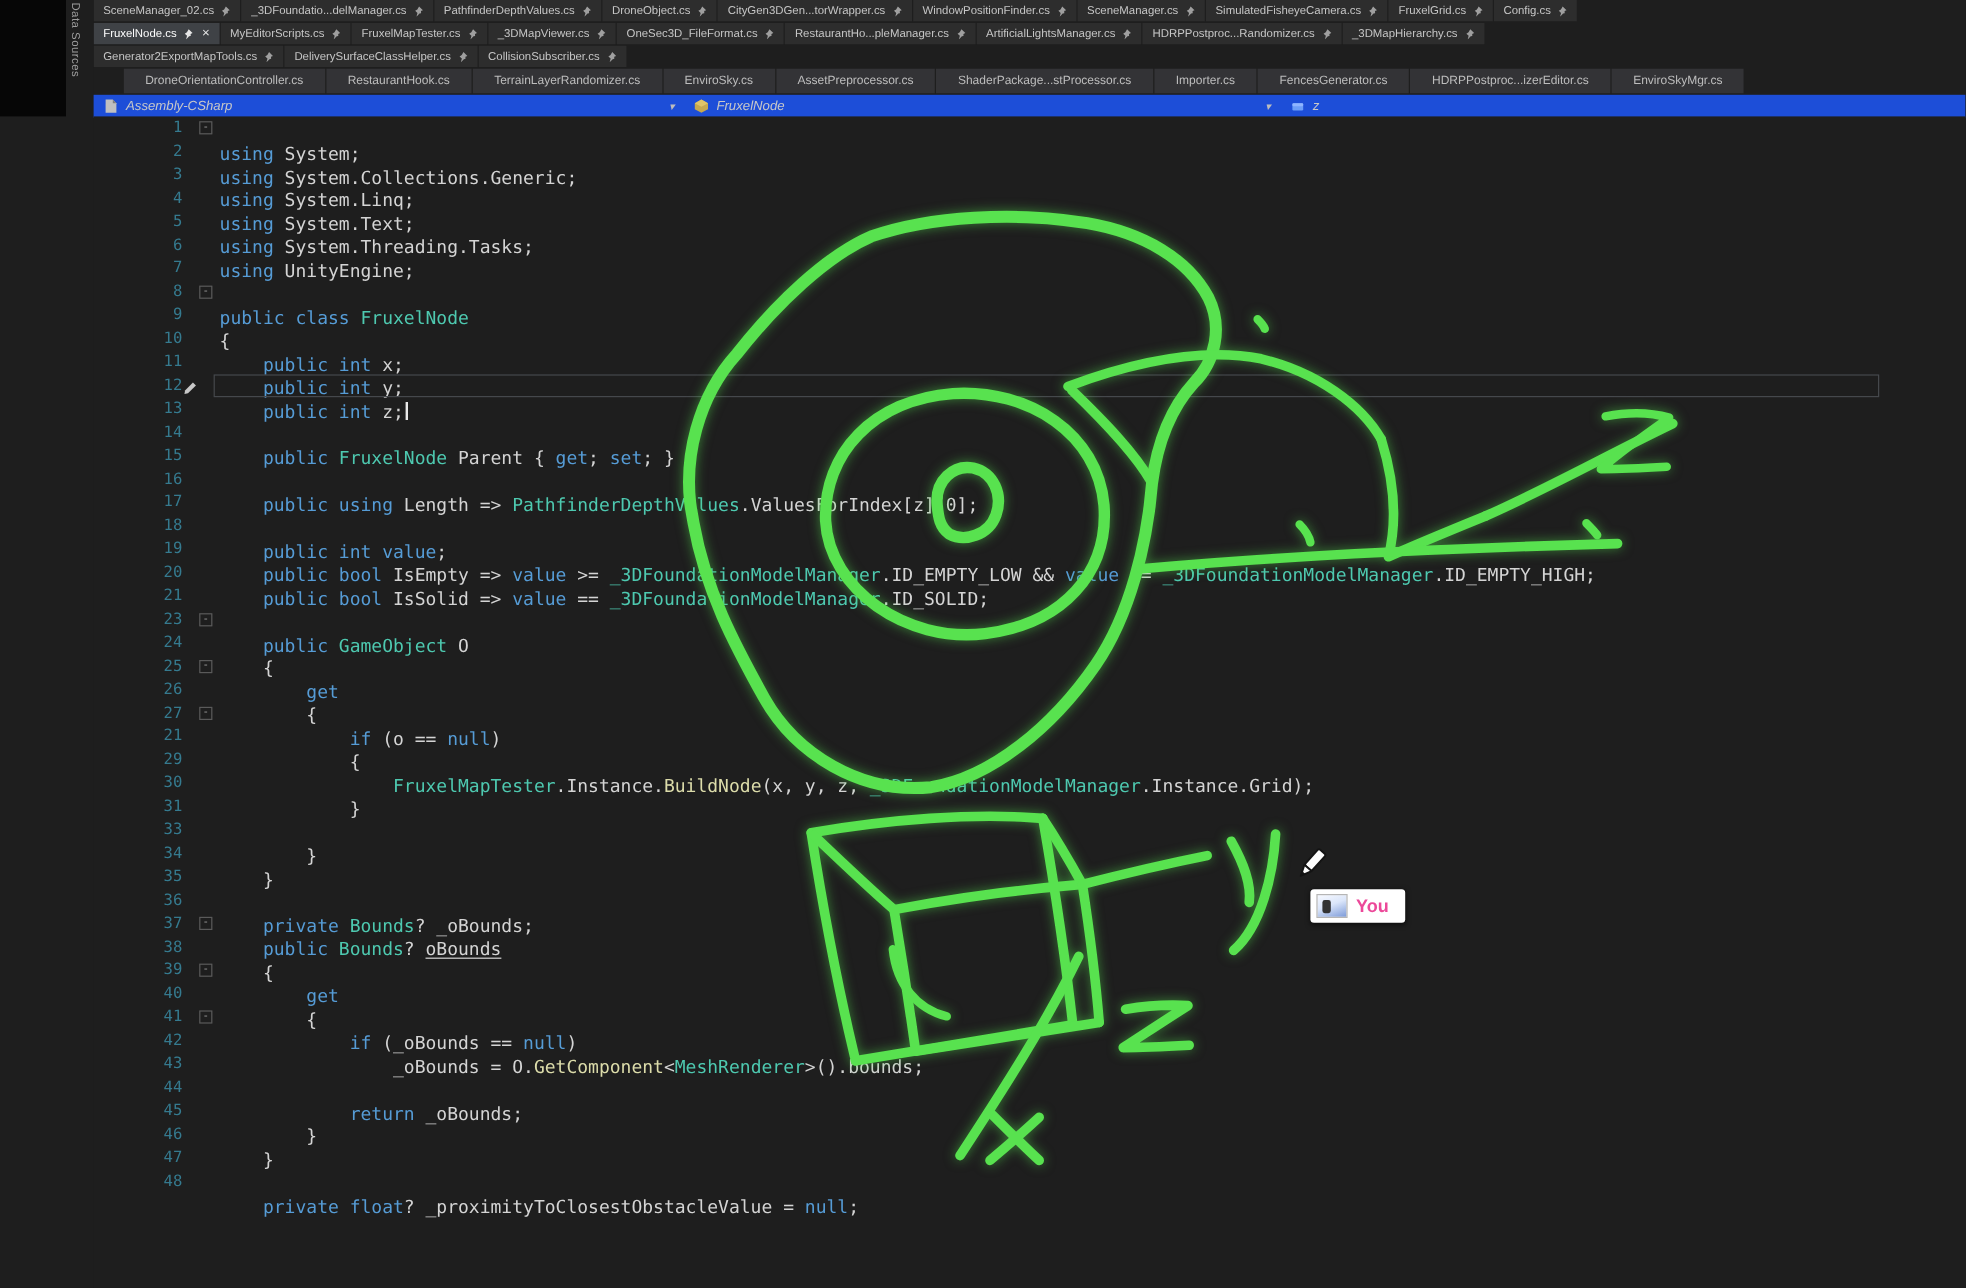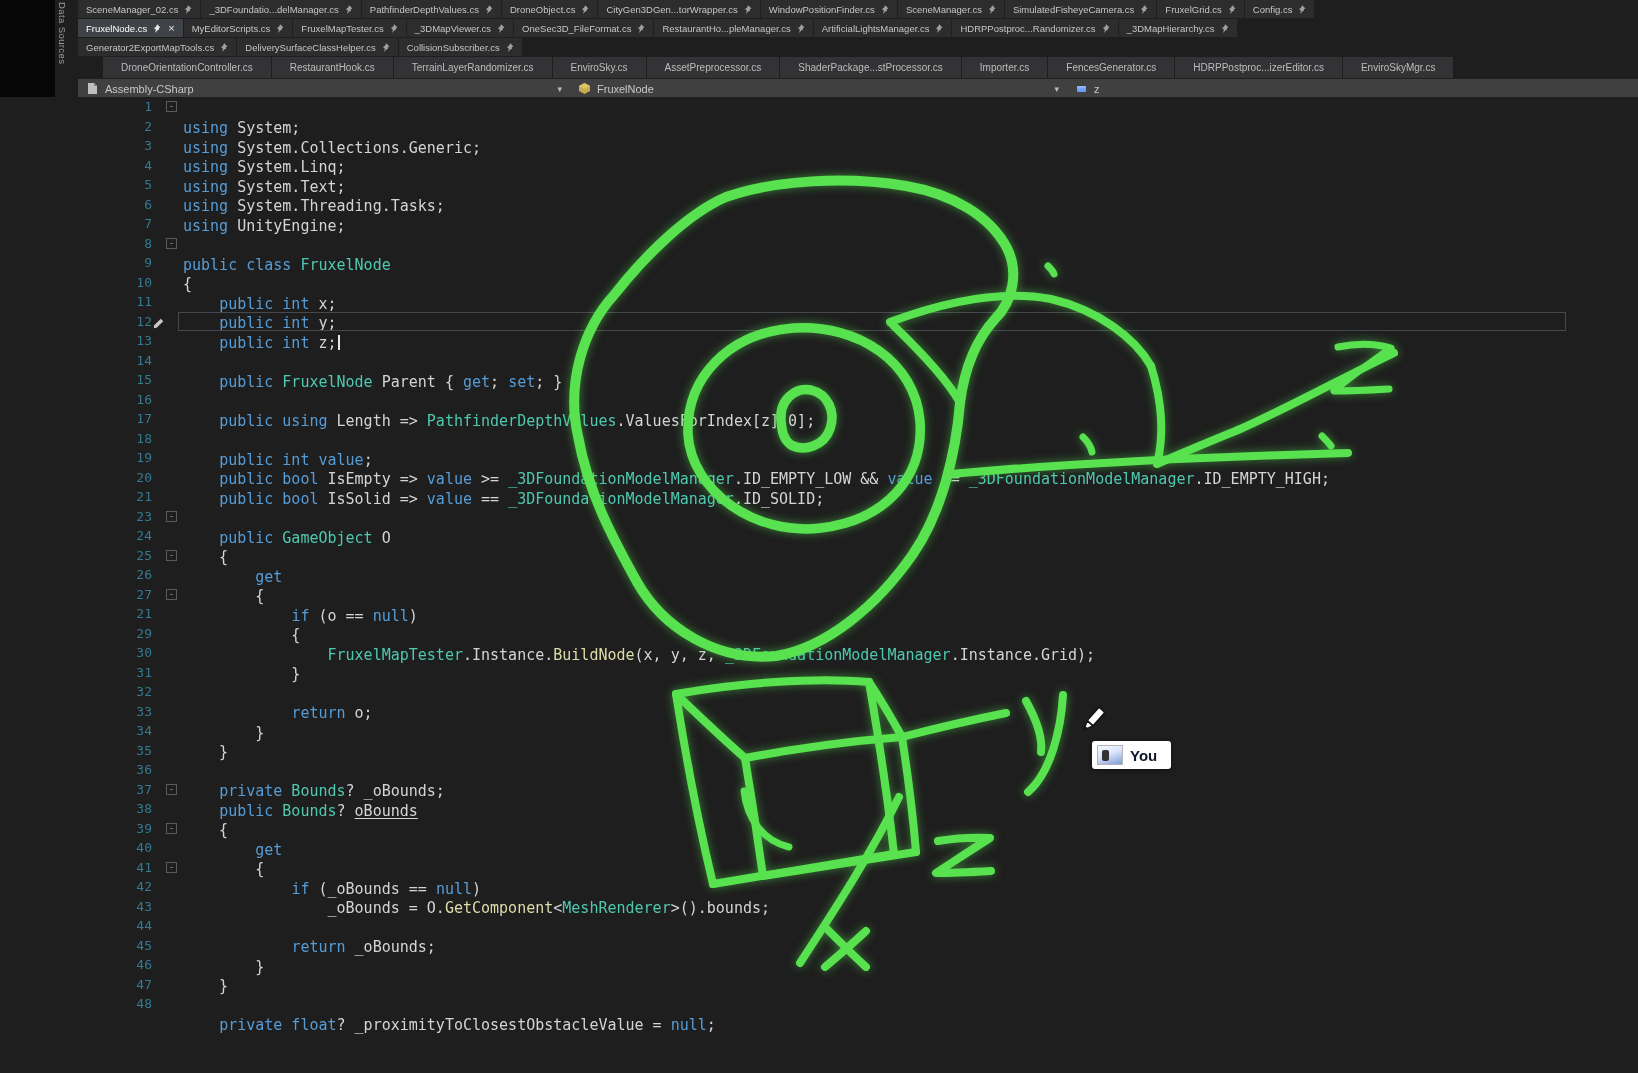--- a/index.html
+++ b/index.html
@@ -17,21 +17,21 @@
   .r1, .r2, .r3 { height: 18px; }
   .r4 { height: 21px; margin-left: 25px; }
   .tab { display: flex; align-items: center; gap: 5px; padding: 0 8px; background: #2d2d2d; color: #c6c6c6; font-size: 9.5px; white-space: nowrap; cursor: default; }
   .tab.active { background: #3f4246; color: #ffffff; }
   .r4 .tab { background: #333336; color: #bdbdbd; font-size: 10px; padding: 0 18px; }
   .pin { display: inline-flex; }
   .pin svg path { fill: #9f9f9f; }
   .tab.active .pin svg path { fill: #e6e6e6; }
   .tclose { font-size: 11px; color: #e8e8e8; margin-left: 2px; }
 
-  .navbar { height: 19px; background: #404040; display: flex; align-items: center; color: #c8c8c8; font-size: 11px; }
+  .navbar { height: 19px; background: #1d4ed8; display: flex; align-items: center; color: #c8c8c8; font-size: 11px; font-style: italic; }
   .nav-sec { display: flex; align-items: center; gap: 6px; height: 100%; padding: 0 8px; }
   #nav1 { width: 492px; }
   #nav2 { width: 497px; }
   #nav3 { flex: 1; }
   .nav-sec .caret { margin-left: auto; color: #bdbdbd; font-size: 9px; }
   .nicon { display: inline-flex; }
 
   
   .editor { position: absolute; left: 78px; top: 97px; right: 0; bottom: 0; background: #1e1e1e; font-family: "DejaVu Sans Mono", monospace; font-size: 15px; }
   .line { display: flex; height: 19.5px; line-height: 19.5px; position: relative; }
@@ -51,21 +51,21 @@
   
   .ink { position: absolute; left: 0; top: 0; pointer-events: none; filter: drop-shadow(0 0 5px rgba(86, 230, 80, .5)); }
   .ink path { fill: none; stroke: var(--ink, #58e24f); stroke-width: 9.5; stroke-linecap: round; stroke-linejoin: round; }
   .ink path.w7 { stroke-width: 7; }
   .ink path.w8 { stroke-width: 8; }
   .ink path.w10 { stroke-width: 10; }
 
   
   .pencil-cursor { position: absolute; left: 1075px; top: 704px; }
   .cursor-label { position: absolute; left: 1092px; top: 741px; background: #ffffff; border-radius: 3px; display: flex; align-items: center; gap: 7px; padding: 4px 14px 4px 5px; box-shadow: 0 1px 4px rgba(0,0,0,.55); }
-  .cursor-label .txt { color: #0f172a; font-weight: bold; font-size: 15px; }
+  .cursor-label .txt { color: #ec4899; font-weight: bold; font-size: 15px; }
   .avatar { width: 26px; height: 20px; border: 1px solid #b5b5b5; background: linear-gradient(160deg, #f7f9ff 0%, #dbe6fa 45%, #7d9bd9 100%); position: relative; flex: none; }
   .avatar::after { content: ""; position: absolute; left: 4px; top: 4px; width: 7px; height: 11px; background: #333; border-radius: 2px; }
 </style>
 </head>
 <body>
 
 <div class="screen">
 
   <div class="left-col">
     <div class="left-black"></div>
@@ -480,25 +480,20 @@
       </div>
       <div class="line">
         <span class="ln">30</span>
         <span class="glyph"></span>
         <span class="codetext"><span class="tk-p">            }</span></span>
       </div>
       <div class="line">
         <span class="ln">31</span>
         <span class="glyph"></span>
         <span class="codetext"></span>
-      </div>
-      <div class="line">
-        <span class="ln">32</span>
-        <span class="glyph"></span>
-        <span class="codetext"><span class="tk-p">            </span><span class="tk-k">return</span><span class="tk-p"> o;</span></span>
       </div>
       <div class="line">
         <span class="ln">33</span>
         <span class="glyph"></span>
         <span class="codetext"><span class="tk-p">        }</span></span>
       </div>
       <div class="line">
         <span class="ln">34</span>
         <span class="glyph"></span>
         <span class="codetext"><span class="tk-p">    }</span></span>

